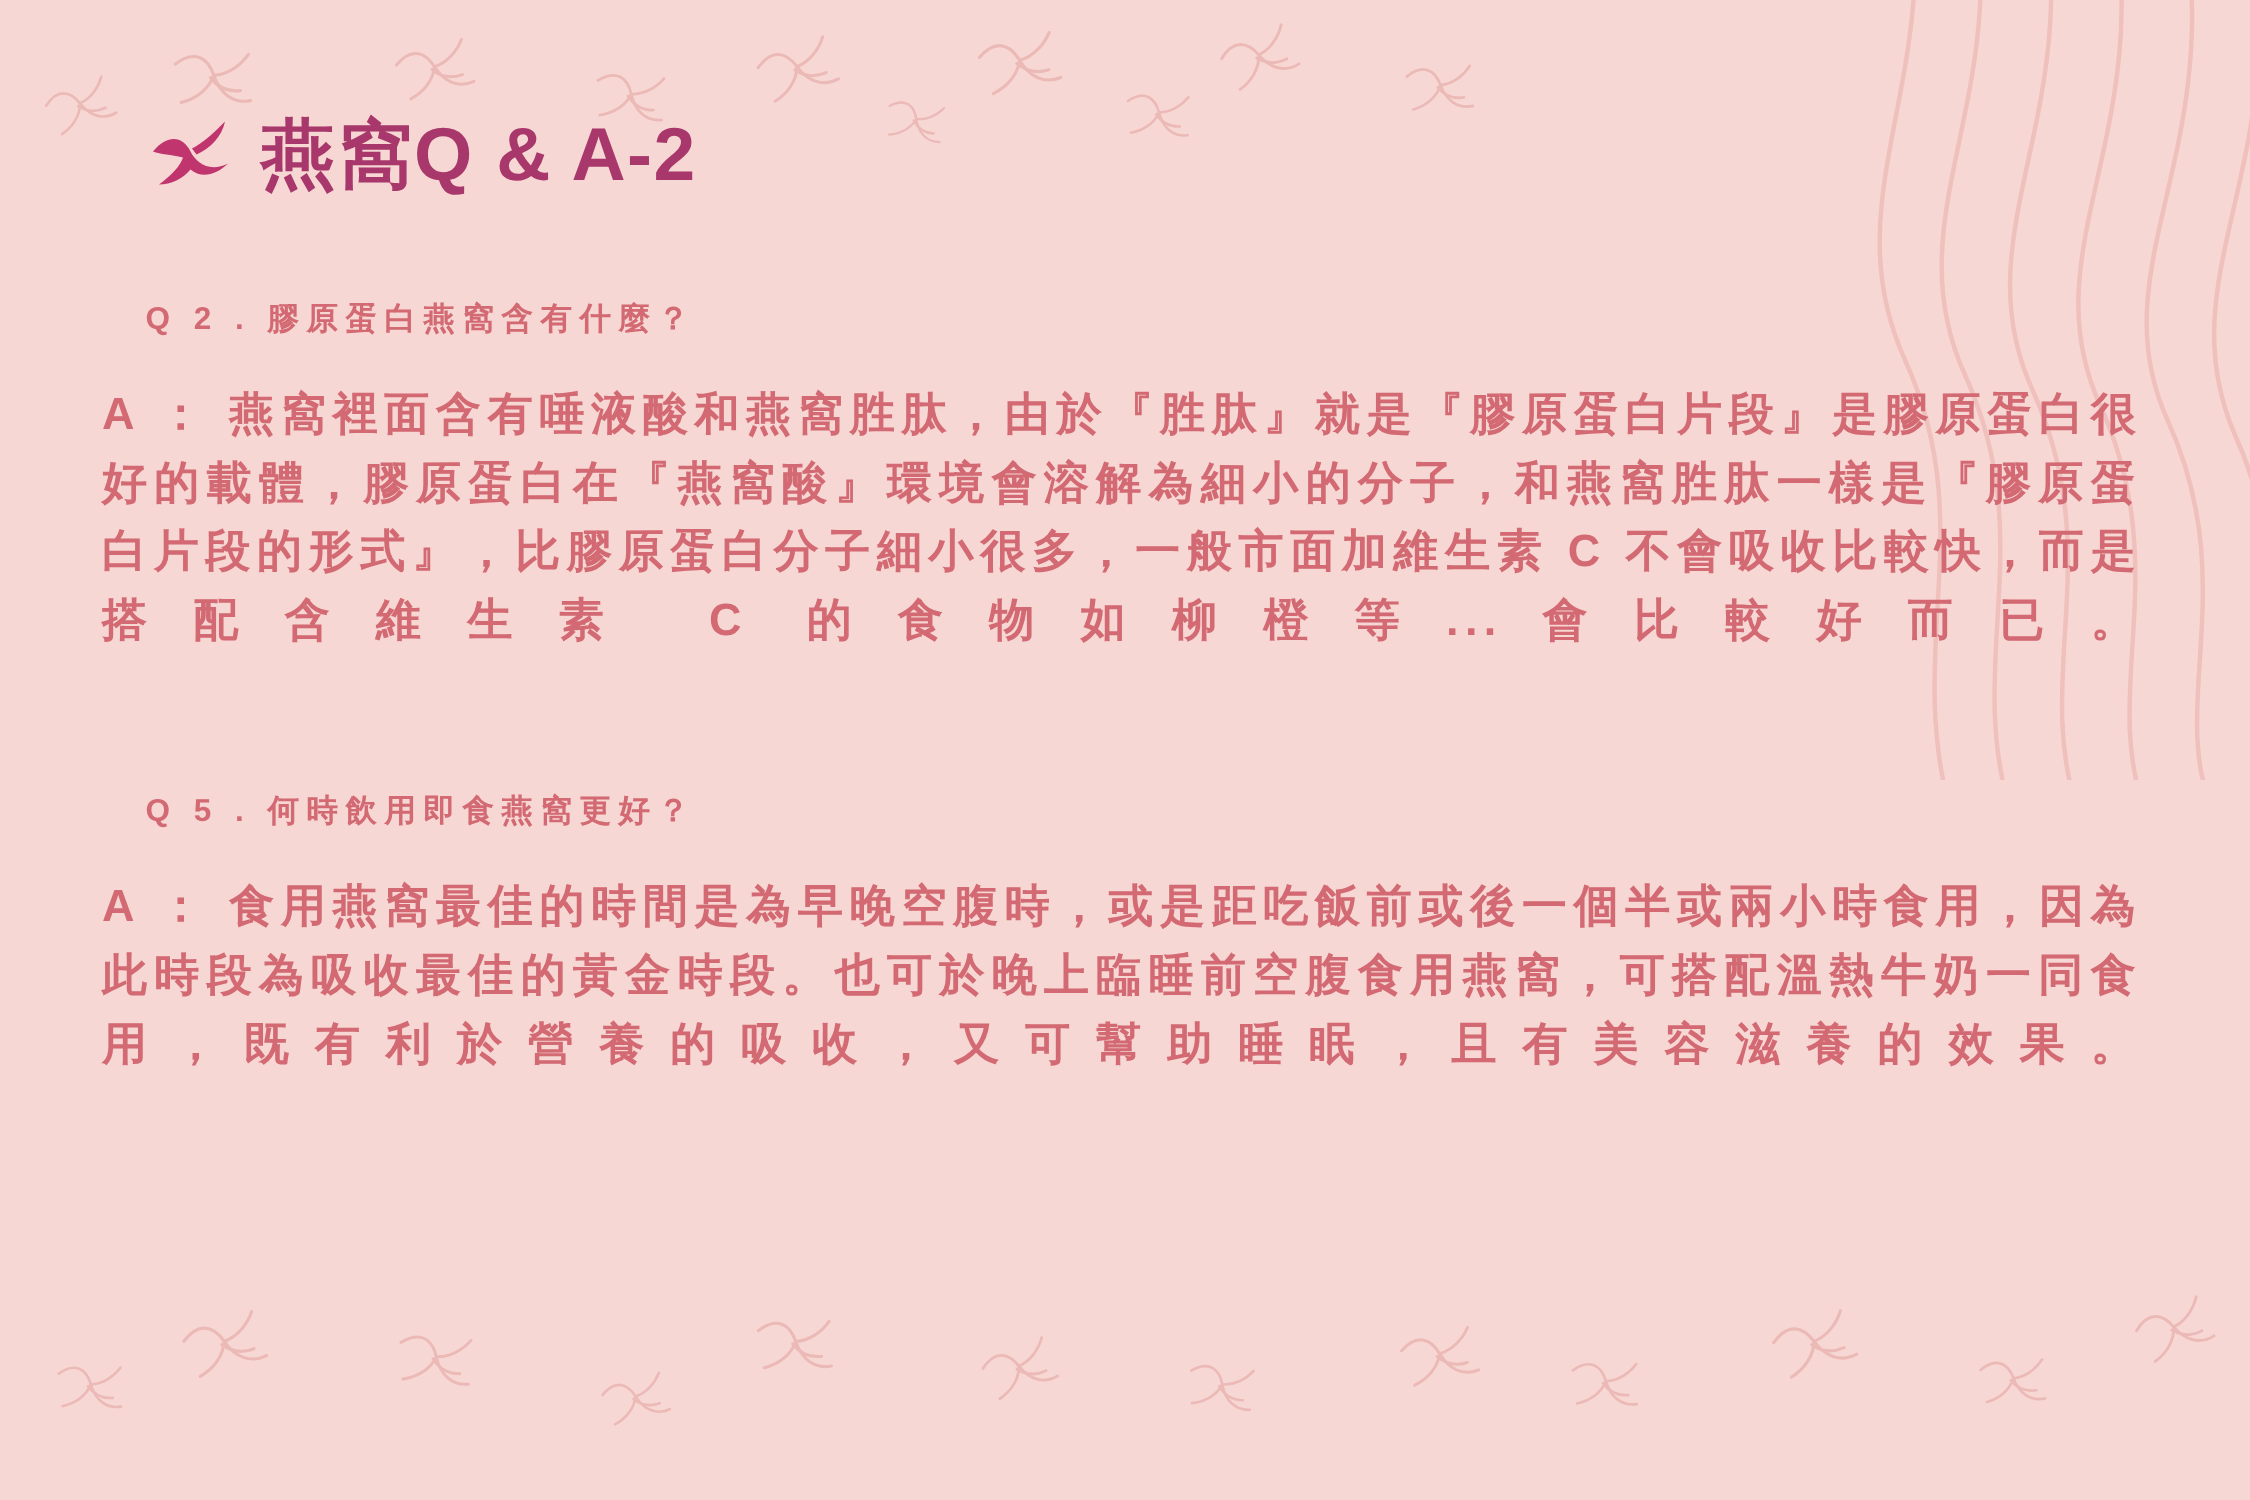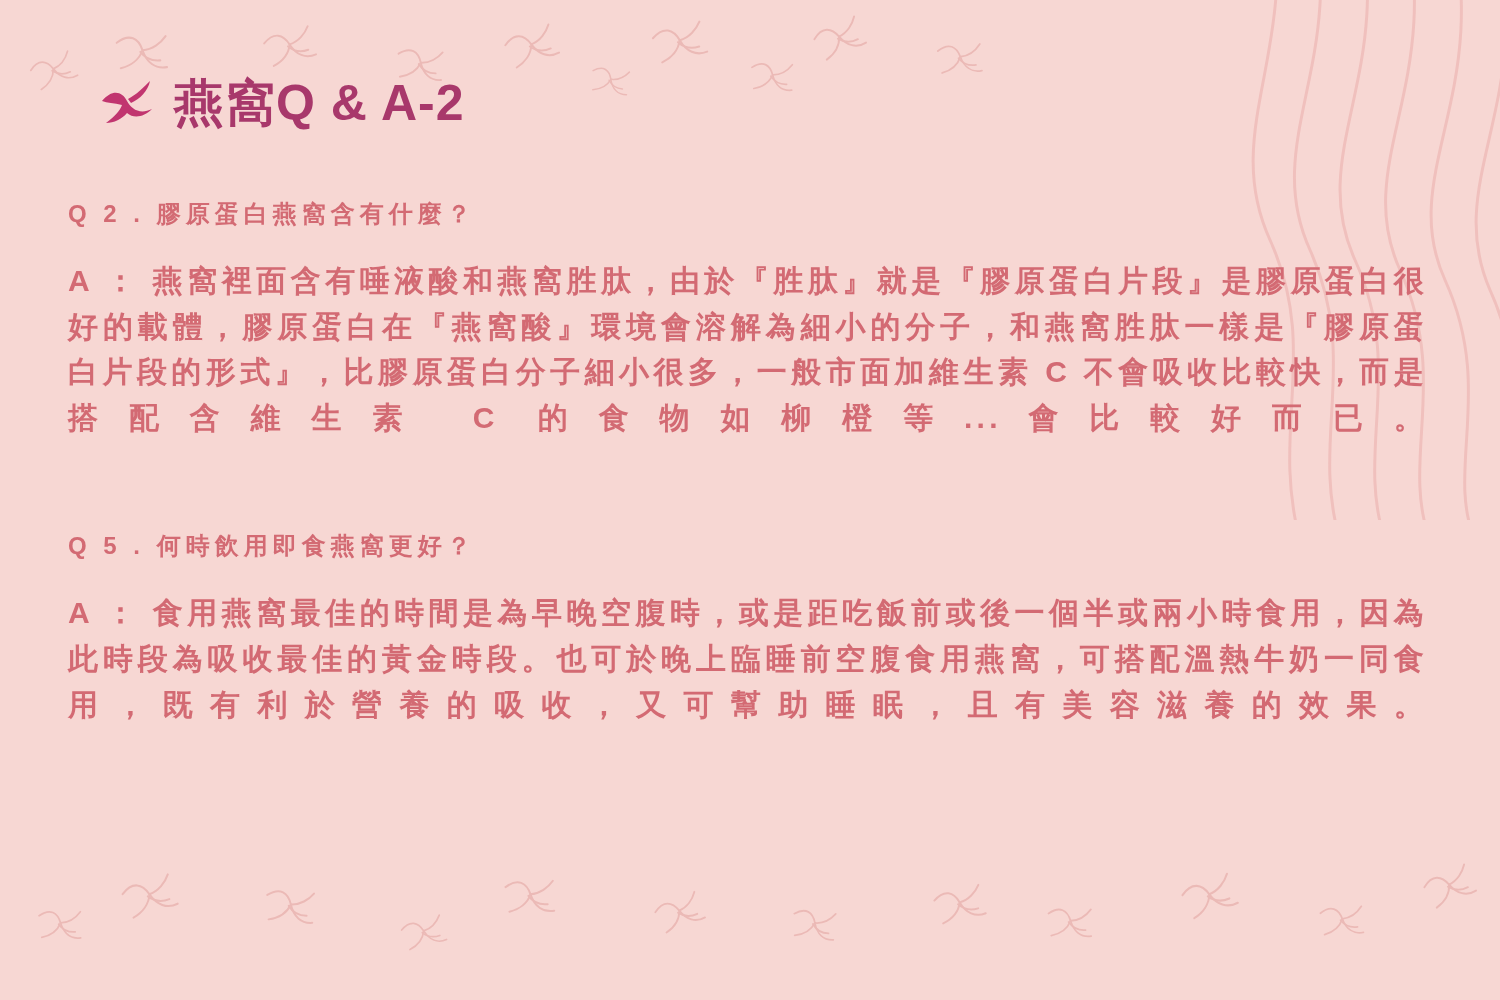--- a/index.html
+++ b/index.html
@@ -69,26 +69,27 @@
   .content {
     position: absolute;
     top: 198px;
     left: 68px;
     width: 1360px;
   }
   .qa-block {
     margin-bottom: 34px;
   }
   .q-line {
-    font-size: 24px;
+    font-size: 21px;
     font-weight: bold;
     color: #d36a73;
     letter-spacing: 5px;
     margin-bottom: 28px;
     white-space: nowrap;
+    margin-left: 29px;
   }
   .a-line {
     font-size: 30px;
     font-weight: bold;
     color: #d36a73;
     letter-spacing: 4.2px;
     line-height: 1.52;
     text-align: justify;
     text-align-last: justify;
   }

